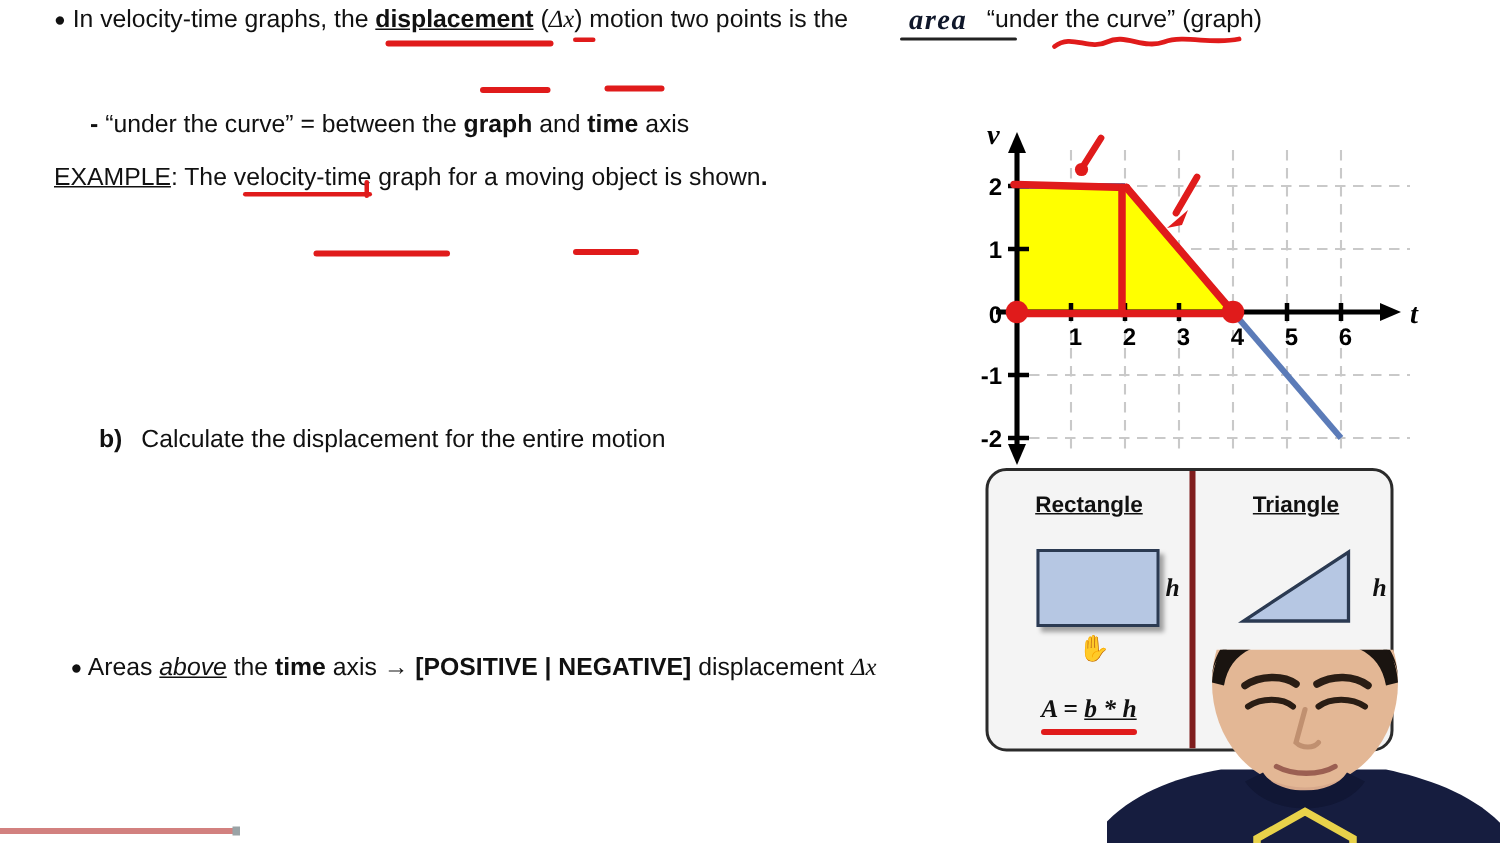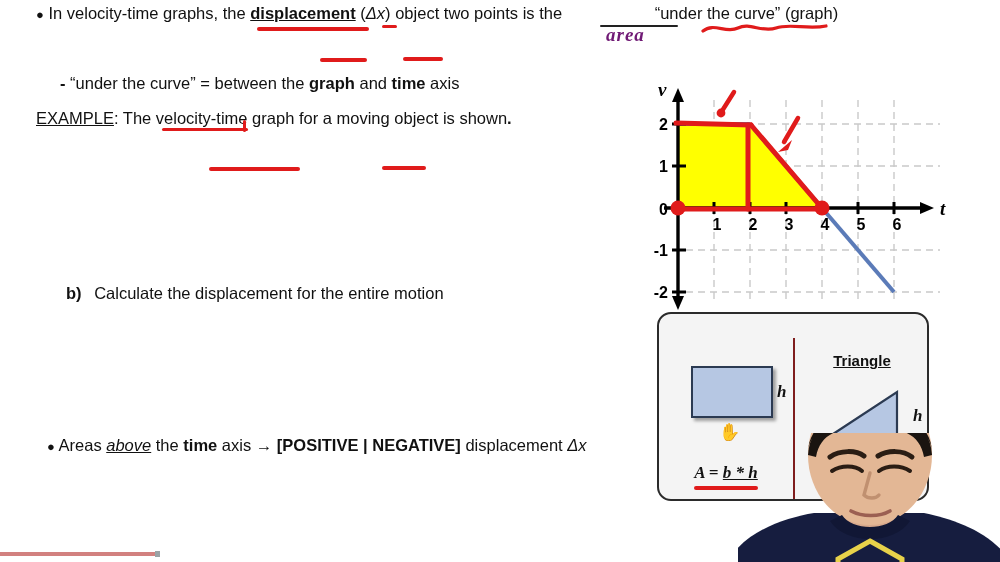--- a/index.html
+++ b/index.html
@@ -6,43 +6,43 @@
   body{width:1000px;height:562px;position:relative;overflow:hidden;
        font-family:"Liberation Sans",sans-serif;color:#111;}
 
   .slide{position:absolute;inset:0;background:#ffffff;}
 
   
   .txt{position:absolute;white-space:nowrap;font-size:16.5px;line-height:1.25;}
   .b{font-weight:bold;}
   .ul{text-decoration:underline;}
   .it{font-style:italic;}
-  .mathi{font-family:Liberation Sans, sans-serif;font-style:italic;}
+  .mathi{font-family:Liberation Serif, serif;font-style:italic;}
 
   .bullet-dot{font-size:13px;vertical-align:middle;}
 
   
   .redline{position:absolute;background:#e01b1b;border-radius:3px;
            transform-origin:left center;}
   .redsquiggle{position:absolute;}
 
-  .handwrite{position:absolute;color:#701a75;font-family:"Liberation Serif",serif;
-             font-style:italic;font-weight:bold;font-size:19px;letter-spacing:1px;margin-top:21px;}
+  .handwrite{position:absolute;color:#0f172a;font-family:"Liberation Serif",serif;
+             font-style:italic;font-weight:bold;font-size:19px;letter-spacing:1px;}
 
   
   #graph{position:absolute;left:650px;top:78px;width:300px;height:232px;}
   #graph svg{display:block;}
 
   
   #formulabox{position:absolute;left:657px;top:312px;width:268px;height:185px;
               background:#f4f4f4;border:2px solid #2b2b2b;border-radius:14px;
               overflow:hidden;}
   .fbcol{position:absolute;top:0;bottom:0;width:50%;}
   .fbcol.left{left:0;}
-  .fbcol.right{left:50%;border-left:2px solid #7f1d1d;margin-top:24px;}
+  .fbcol.right{left:50%;border-left:4px solid #7f1d1d;}
   .fbtitle{position:absolute;top:14px;width:100%;text-align:center;
            font-weight:bold;font-size:15px;text-decoration:underline;}
   .shape-rect{position:absolute;left:32px;top:52px;width:78px;height:48px;
               background:#b6c7e3;border:2px solid #2b3a52;
               box-shadow:3px 3px 3px rgba(0,0,0,.35);}
   .shape-tri{position:absolute;left:28px;top:50px;width:80px;height:52px;}
   .hlabel{position:absolute;font-family:"Liberation Serif",serif;font-style:italic;
           font-weight:bold;font-size:17px;}
   .formula{position:absolute;bottom:16px;width:100%;text-align:center;
            font-family:"Liberation Serif",serif;font-style:italic;font-weight:bold;
@@ -62,21 +62,21 @@
   #progress .knob{position:absolute;right:-2px;top:-1px;width:5px;height:6px;
             background:#9aa3a6;}
 </style>
 </head>
 <body>
 
 <div class="slide">
 
   <div class="txt" style="left:36px;top:3px;">
     <span class="bullet-dot">●</span>
-    <span>In velocity-time graphs, the </span><span class="b ul">displacement</span><span> (</span><span class="mathi">Δx</span><span>) object two points is the </span>
+    <span>In velocity-time graphs, the </span><span class="b ul">displacement</span><span> (</span><span class="mathi">Δx</span><span>) motion two points is the </span>
     <span style="display:inline-block;width:88px;"></span><span>“under the curve” (graph)</span>
   </div>
 
   <div class="handwrite" style="left:606px;top:3px;">area</div>
   <div class="redline" style="left:600px;top:25px;width:78px;height:2px;background:#222;"></div>
 
   <div class="redline" style="left:257px;top:27px;width:112px;height:3.5px;"></div>
 
   <div class="redline" style="left:382px;top:25px;width:15px;height:3px;"></div>
 
@@ -195,20 +195,21 @@
         <text x="175" y="152">4</text>
         <text x="211" y="152">5</text>
         <text x="247" y="152">6</text>
       </g>
     </svg>
   </div>
 
   <div id="formulabox">
 
     <div class="fbcol left">
+      <div class="fbtitle">Rectangle</div>
       <div class="shape-rect"></div>
       <div class="hlabel" style="left:118px;top:68px;">h</div>
       <div class="handcursor">✋</div>
       <div class="formula">
         <span>A = </span><span class="ul">b * h</span>
         <span class="uline"></span>
       </div>
     </div>
 
     <div class="fbcol right">

